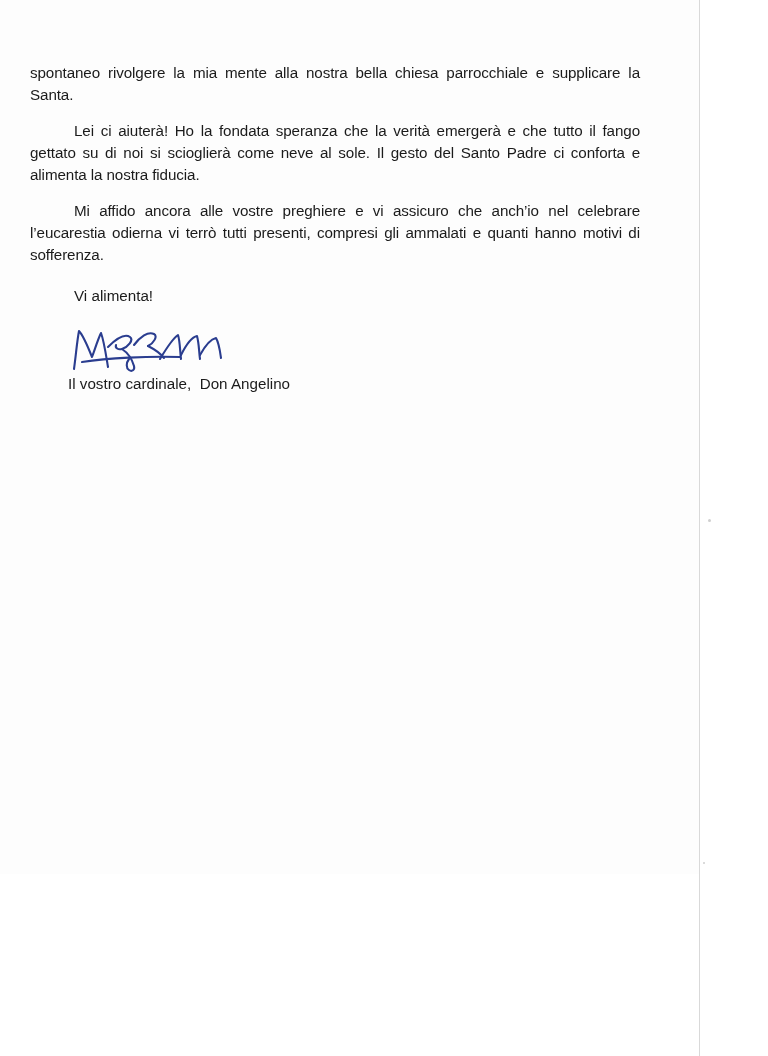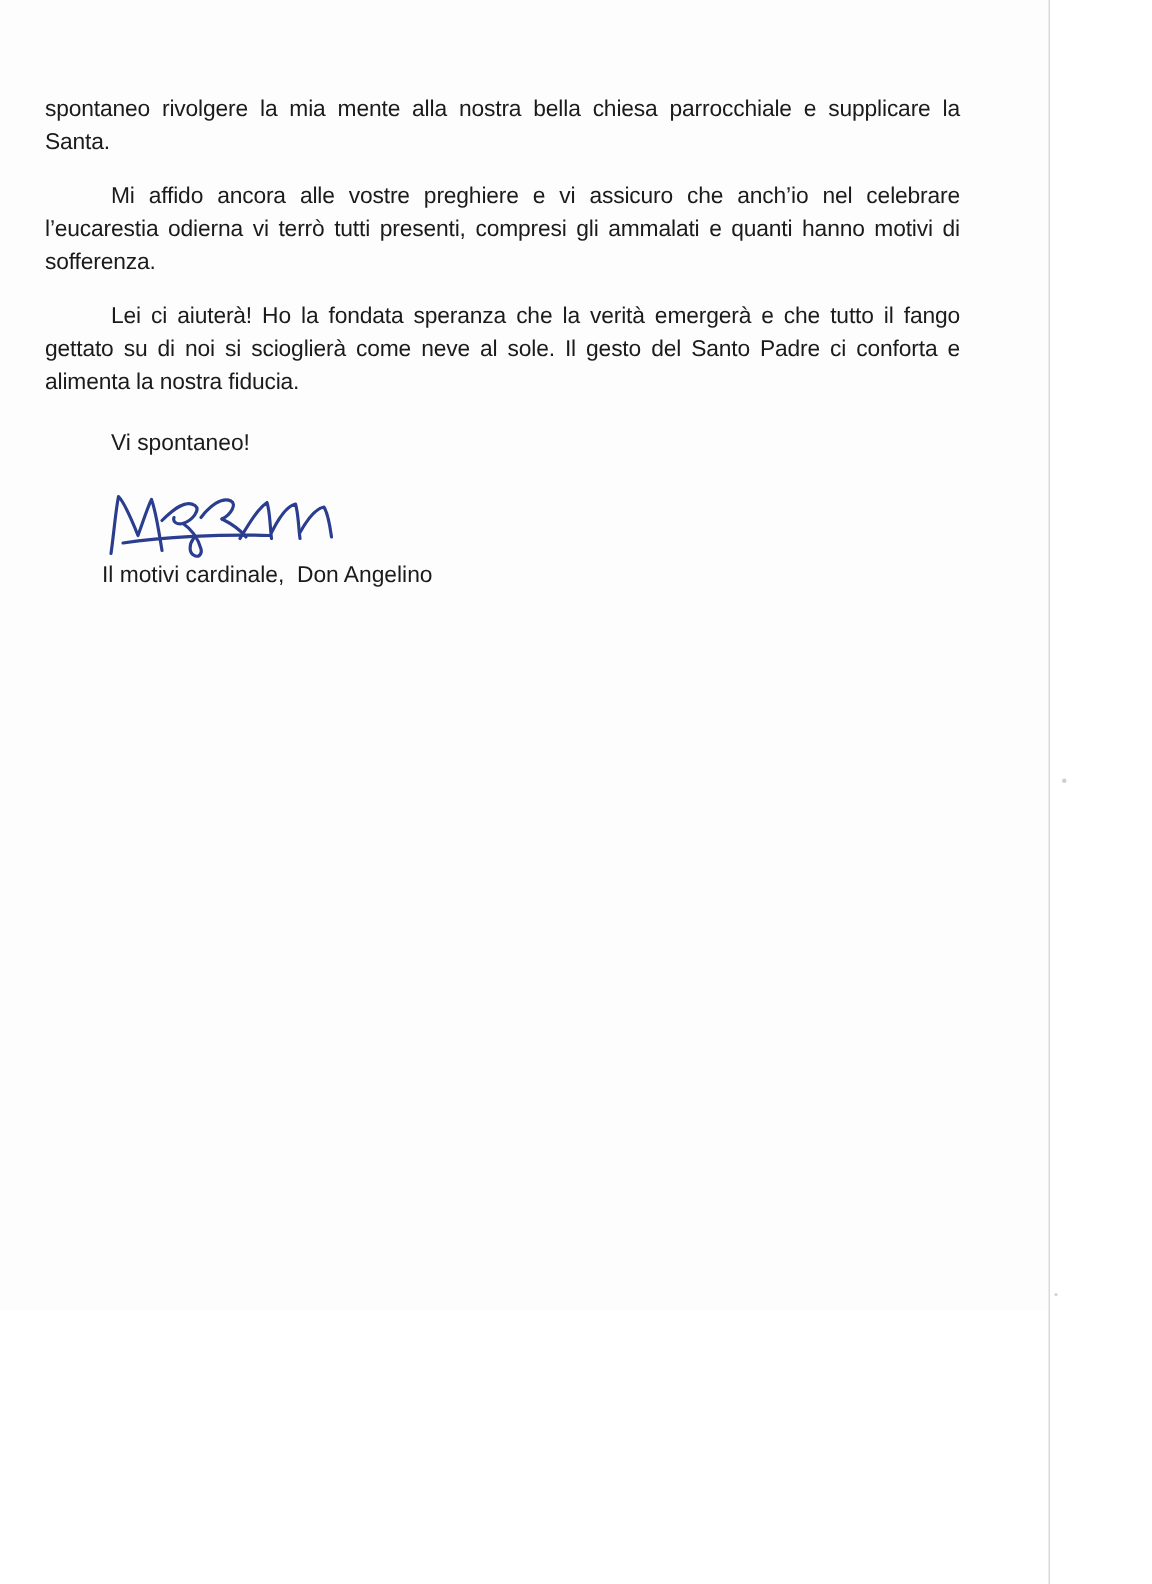--- a/index.html
+++ b/index.html
@@ -96,36 +96,36 @@
 
 <div class="page">
 
   <div class="scan-edge-right"></div>
   <div class="scan-speck" style="left:708px; top:519px; width:3px; height:3px;"></div>
   <div class="scan-speck" style="left:703px; top:862px; width:2px; height:2px;"></div>
 
   <div class="content">
 
     <p class="para noindent">spontaneo rivolgere la mia mente alla nostra bella chiesa parrocchiale e supplicare la Santa.</p>
+    <p class="para indent">Lei ci aiuterà! Ho la fondata speranza che la verità emergerà e che tutto il fango gettato su di noi si scioglierà come neve al sole. Il gesto del Santo Padre  ci conforta e alimenta la nostra fiducia.</p>
     <p class="para indent">Mi affido ancora alle vostre preghiere e vi assicuro che anch’io nel celebrare l’eucarestia odierna vi terrò tutti presenti, compresi gli ammalati e quanti hanno motivi di sofferenza.</p>
-    <p class="para indent">Lei ci aiuterà! Ho la fondata speranza che la verità emergerà e che tutto il fango gettato su di noi si scioglierà come neve al sole. Il gesto del Santo Padre  ci conforta e alimenta la nostra fiducia.</p>
 
-    <p class="closing">Vi spontaneo!</p>
+    <p class="closing">Vi alimenta!</p>
 
     <div class="signature-block">
       <svg class="signature-mark" viewBox="0 0 160 48" xmlns="http://www.w3.org/2000/svg">
         <g fill="none" stroke="#2a3d8f" stroke-width="2.1" stroke-linecap="round" stroke-linejoin="round">
           <path d="M6 44 C8 30, 9 16, 11 6 C15 10, 20 22, 24 32 C27 24, 30 14, 33 8 C36 16, 38 30, 40 42"></path>
           <path d="M40 22 C48 14, 56 8, 62 12 C66 15, 60 22, 54 24 C50 25, 47 23, 48 20"></path>
           <path d="M54 24 C60 28, 64 34, 66 41 C67 45, 64 47, 61 45 C58 43, 58 38, 61 34"></path>
           <path d="M66 20 C72 12, 80 6, 86 9 C90 11, 86 18, 80 21"></path>
           <path d="M80 21 C86 24, 92 28, 96 33"></path>
           <path d="M92 34 C98 24, 104 14, 110 10 C112 16, 112 26, 113 34"></path>
           <path d="M113 30 C118 20, 124 12, 129 11 C131 18, 131 27, 132 34"></path>
           <path d="M132 30 C137 21, 143 14, 148 13 C151 18, 152 26, 153 33"></path>
           <path d="M14 37 C40 33, 80 31, 112 32"></path>
         </g>
       </svg>
-      <div class="signature-line">Il motivi cardinale,  Don Angelino</div>
+      <div class="signature-line">Il vostro cardinale,  Don Angelino</div>
     </div>
 
   </div>
 </div>
 
 </body></html>

